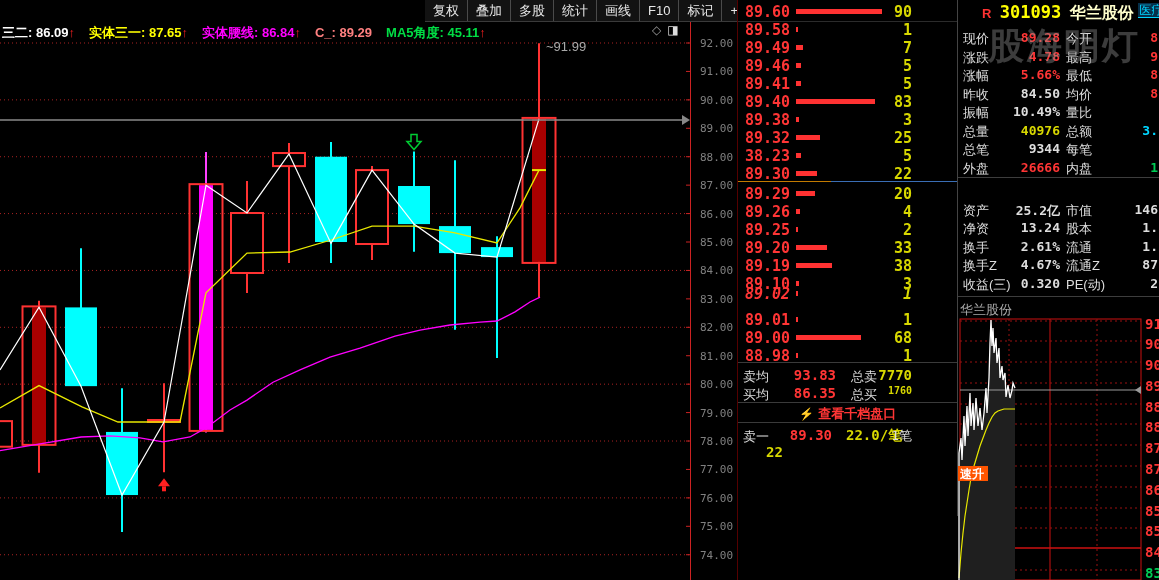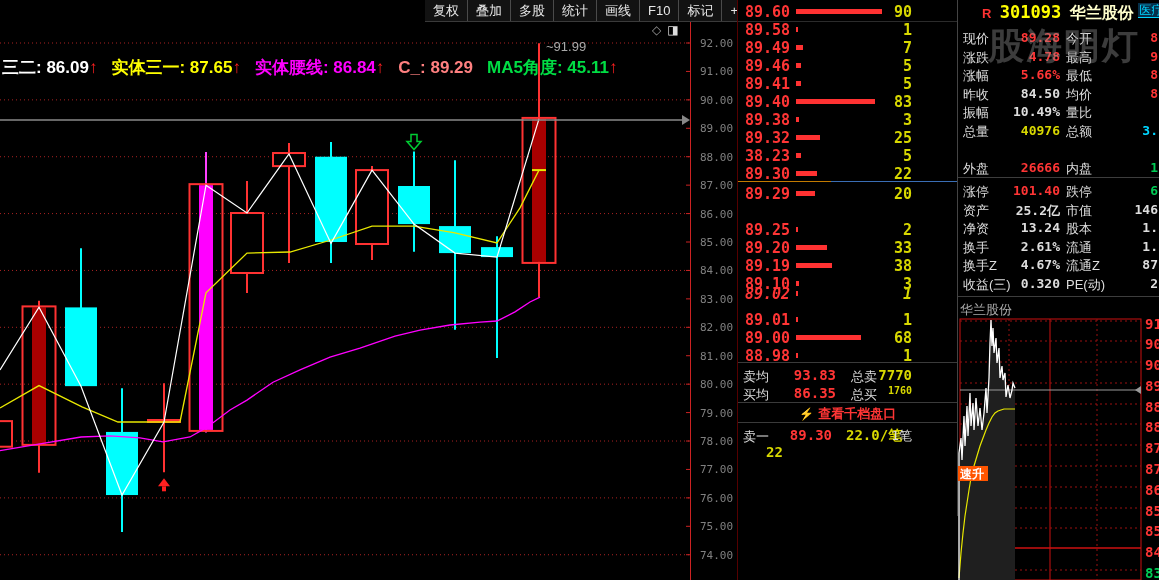--- a/index.html
+++ b/index.html
@@ -6,22 +6,22 @@
   #screen{position:relative;width:1159px;height:580px;background:#000;overflow:hidden;
           font-family:"Liberation Sans",sans-serif;}
   .abs{position:absolute;}
   
   #top-menu{position:absolute;left:425px;top:0;height:21px;display:flex;align-items:center;
             background:#121212;border-bottom:1px solid #3a3a3a;}
   .menu-item{color:#e8e8e8;font-size:13px;padding:0 8px;border-left:1px solid #4a4a4a;
              height:21px;line-height:21px;white-space:nowrap;cursor:default;}
   .menu-item:first-child{border-left:none;}
   
-  #indicator-bar{position:absolute;left:2px;top:24px;height:16px;font-size:17px;font-weight:bold;
-                 white-space:nowrap;margin-top:32px;}
+  #indicator-bar{position:absolute;left:2px;top:24px;height:16px;font-size:13px;font-weight:bold;
+                 white-space:nowrap;}
   .ind{margin-right:14px;}
   .arrow-up{color:#ff2020;font-weight:bold;}
   #chart-corner-icons{position:absolute;left:652px;top:23px;color:#999;font-size:12px;letter-spacing:6px;}
   
   #order-book{position:absolute;left:737px;top:0;width:220px;height:580px;background:#000;
               border-left:1px solid #550000;}
   .ob-row{position:absolute;left:0;width:180px;height:18px;font-family:"DejaVu Sans Mono",monospace;}
   .ob-price{position:absolute;left:7px;top:1px;font-size:15px;font-weight:bold;color:#ff3535;}
   .ob-bar{position:absolute;left:58px;top:7px;height:5px;background:#ff3232;}
   .ob-vol{position:absolute;right:6px;top:1px;font-size:15px;font-weight:bold;color:#d8d800;text-align:right;}
@@ -240,20 +240,25 @@
         <div class="ob-bar" style="width: 20.9px;"></div>
         <span class="ob-vol">22</span>
       </div>
       <div style="position: absolute; left: 0px; top: 181px; width: 93px; height: 1px; background: rgb(194, 122, 0);"></div>
       <div style="position: absolute; left: 93px; top: 181px; width: 127px; height: 1px; background: rgb(58, 110, 181);"></div>
       <div class="ob-row" style="top: 184px;">
         <span class="ob-price">89.29</span>
         <div class="ob-bar" style="width: 19px;"></div>
         <span class="ob-vol">20</span>
       </div>
+      <div class="ob-row" style="top: 202px;">
+        <span class="ob-price">89.26</span>
+        <div class="ob-bar" style="width: 3.8px;"></div>
+        <span class="ob-vol">4</span>
+      </div>
       <div class="ob-row" style="top: 220px;">
         <span class="ob-price">89.25</span>
         <div class="ob-bar" style="width: 2px;"></div>
         <span class="ob-vol">2</span>
       </div>
       <div class="ob-row" style="top: 238px;">
         <span class="ob-price">89.20</span>
         <div class="ob-bar" style="width: 31.35px;"></div>
         <span class="ob-vol">33</span>
       </div>
@@ -342,33 +347,33 @@
         <span class="qp-lv white-t">10.49%</span>
         <span class="qp-r">量比</span>
         <span class="qp-rv white-t"></span>
       </div>
       <div class="qp-row" style="top: 121.5px;">
         <span class="qp-l">总量</span>
         <span class="qp-lv yel-t">40976</span>
         <span class="qp-r">总额</span>
         <span class="qp-rv cyan-t">3.</span>
       </div>
+      <div class="qp-row" style="top: 140px;">
+        <span class="qp-l">总笔</span>
+        <span class="qp-lv white-t">9344</span>
+        <span class="qp-r">每笔</span>
+        <span class="qp-rv white-t"></span>
+      </div>
       <div class="qp-row" style="top: 158.5px;">
         <span class="qp-l">外盘</span>
         <span class="qp-lv red-t">26666</span>
         <span class="qp-r">内盘</span>
         <span class="qp-rv green-t">1</span>
       </div>
       <div class="qp-sep" style="top: 177px;"></div>
-      <div class="qp-row" style="top: 182px;">
-        <span class="qp-l">涨停</span>
-        <span class="qp-lv red-t">101.40</span>
-        <span class="qp-r">跌停</span>
-        <span class="qp-rv green-t">6</span>
-      </div>
       <div class="qp-row" style="top: 200.5px;">
         <span class="qp-l">资产</span>
         <span class="qp-lv white-t">25.2亿</span>
         <span class="qp-r">市值</span>
         <span class="qp-rv white-t">146</span>
       </div>
       <div class="qp-row" style="top: 219px;">
         <span class="qp-l">净资</span>
         <span class="qp-lv white-t">13.24</span>
         <span class="qp-r">股本</span>

